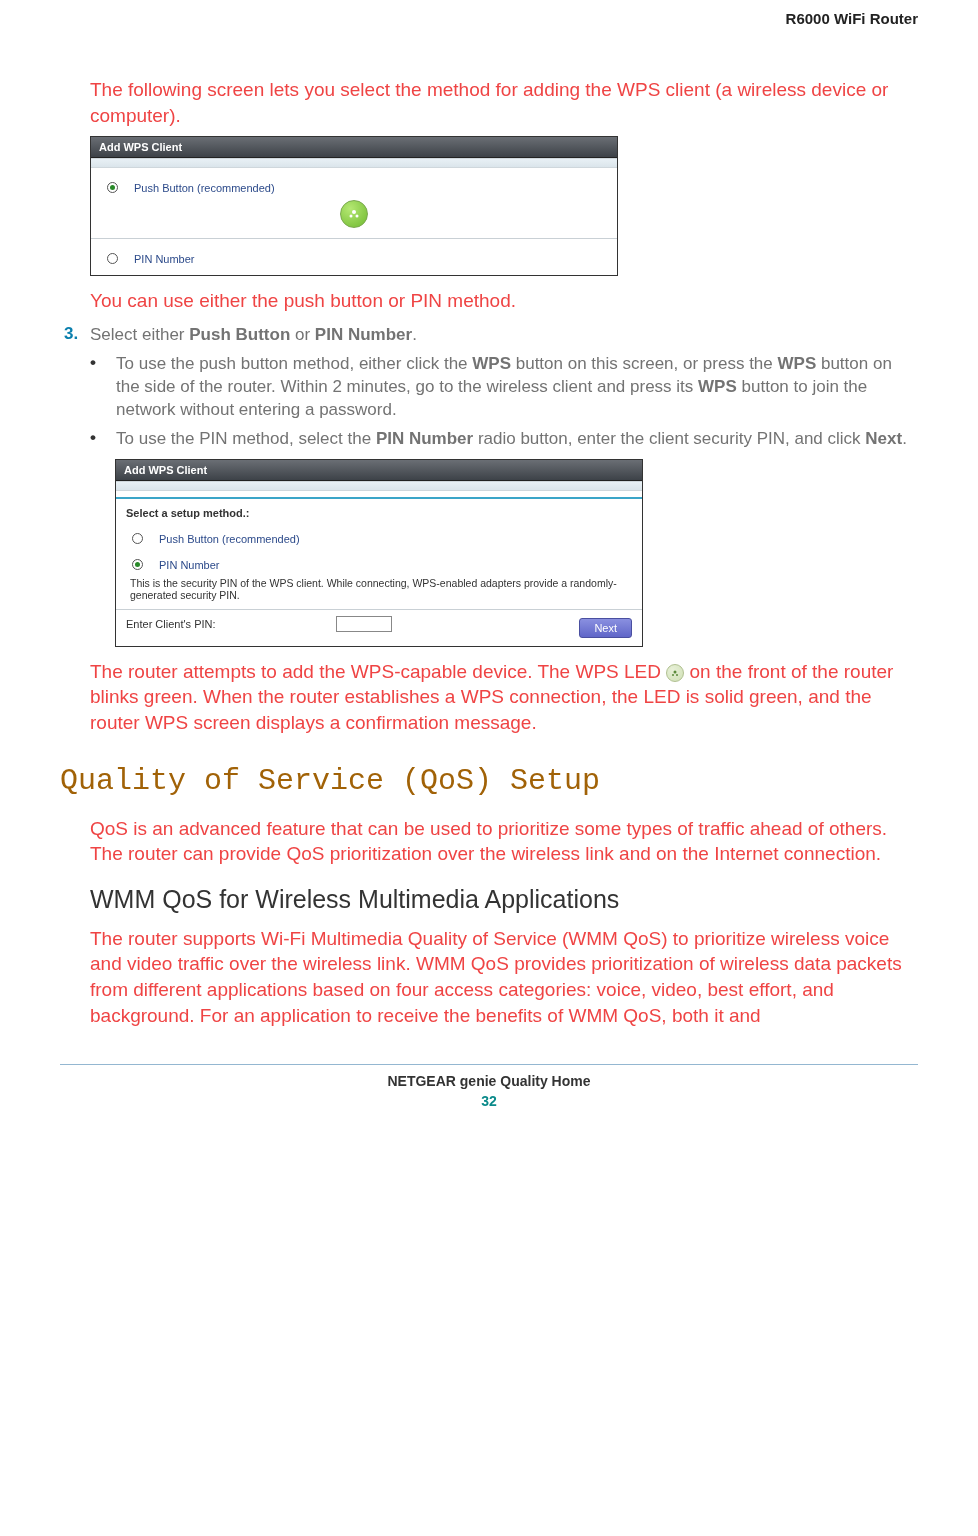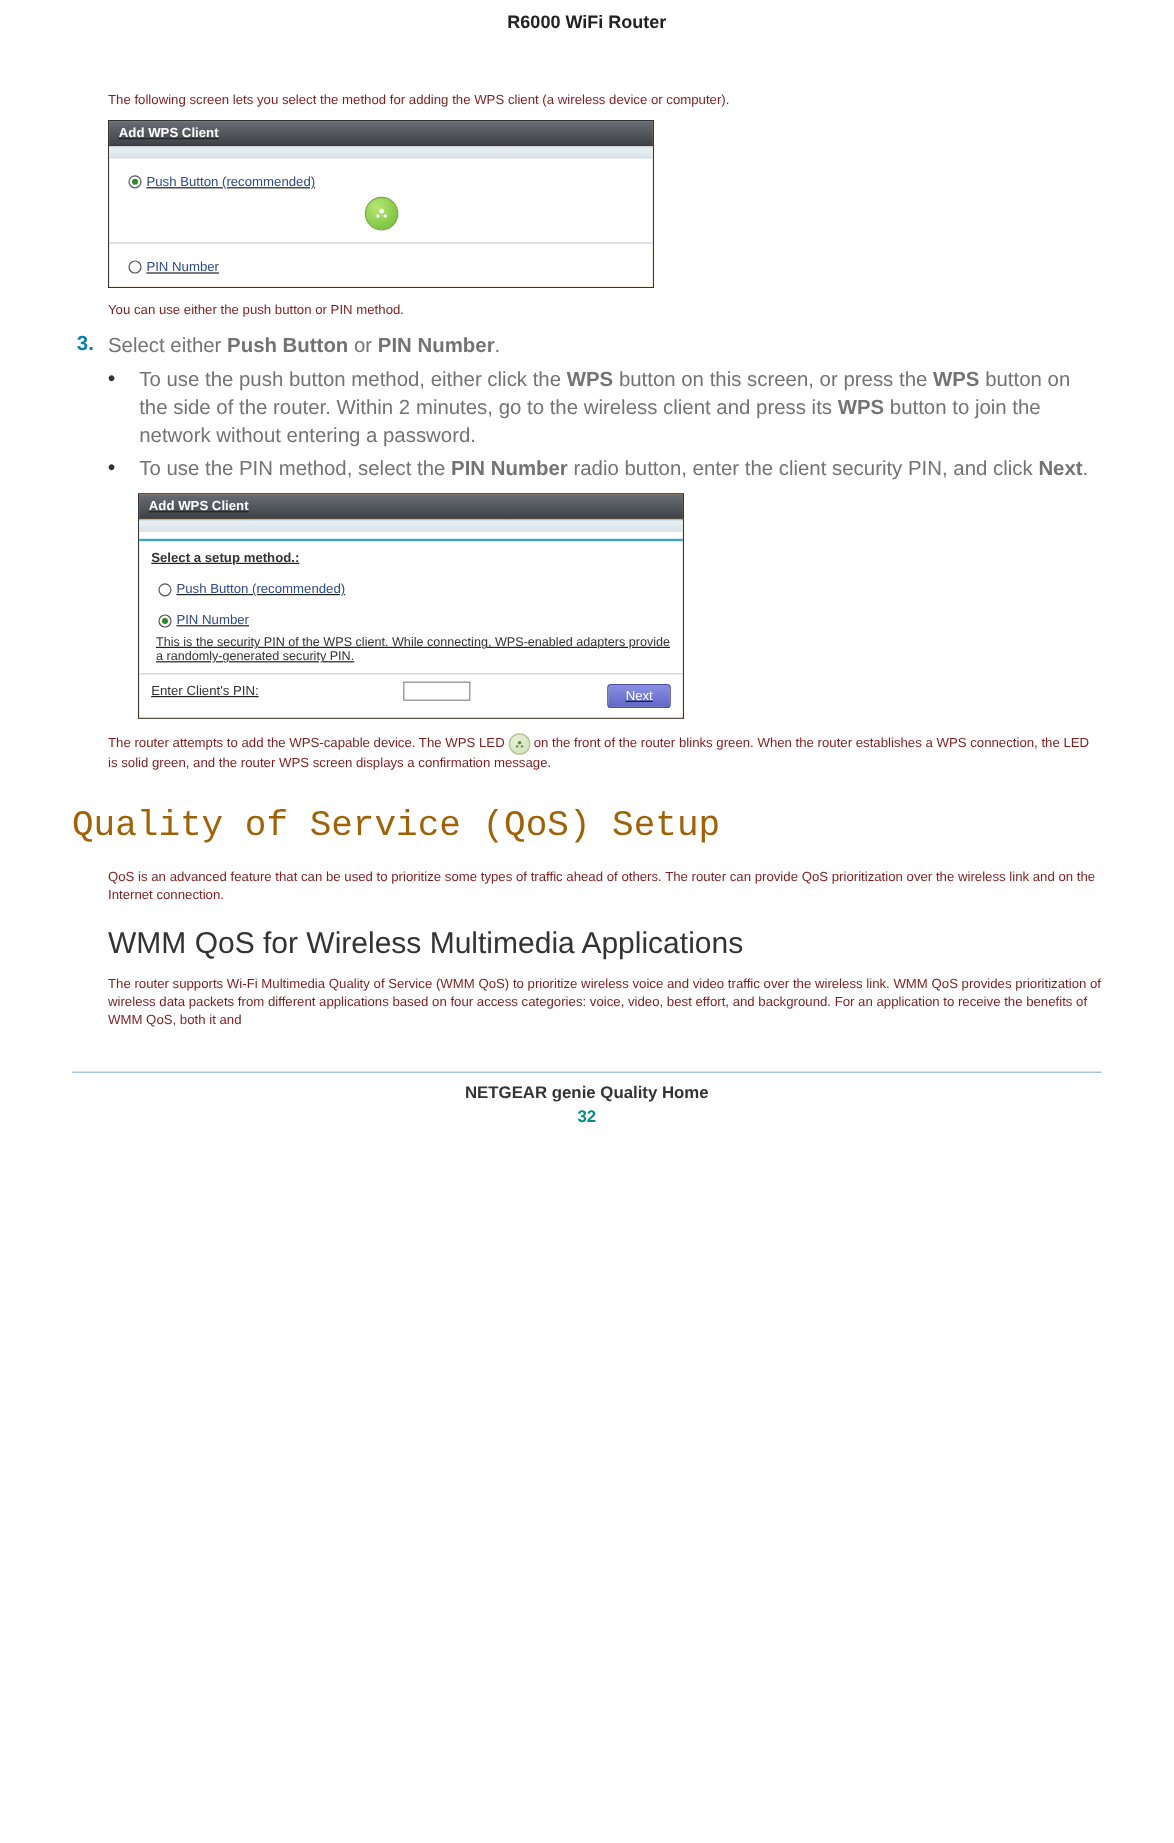--- a/index.html
+++ b/index.html
@@ -6,39 +6,38 @@
     body {
       font-family: Arial, Helvetica, sans-serif;
       width: 978px;
       background: #fff;
       color: #222;
     }
     .page {
       padding: 10px 60px 20px 60px;
     }
     .header-title {
-      text-align: center;
+      text-align: right;
       font-weight: bold;
       font-size: 15px;
       margin-bottom: 50px;
     }
     .body-text {
-      font-size: 11px;
+      font-size: 19px;
       line-height: 1.35;
-      color: #7f1d1d;
+      color: #ef4444;
       margin-bottom: 8px;
     }
     .indent-1 { margin-left: 30px; }
     .indent-2 { margin-left: 55px; }
     .screenshot-box {
       border: 1px solid #333;
       margin: 8px 0 12px 30px;
-      width: 455px;
-      background: #fdba74;
-      text-decoration: underline;
+      width: 528px;
+      background: #15803d;
     }
     .sc-titlebar {
       background: linear-gradient(to bottom, #6a6e74, #3d4248);
       color: #fff;
       font-size: 11px;
       font-weight: bold;
       padding: 4px 8px;
       border-bottom: 1px solid #222;
     }
     .sc-body {
@@ -48,21 +47,21 @@
       color: #333;
     }
     .sc-divider {
       height: 10px;
       background: linear-gradient(to bottom, #e8f0f5, #dbe5eb);
       border-top: 1px solid #cfd7dc;
       border-bottom: 1px solid #cfd7dc;
       margin: -8px -10px 6px -10px;
     }
     .sc-prompt { font-weight: bold; margin-bottom: 4px; }
-    .radio-row { display: flex; align-items: center; gap: 4px; margin: 14px 0 2px 6px; }
+    .radio-row { display: flex; align-items: flex-start; gap: 16px; margin: 14px 0 2px 6px; }
     .radio-circle {
       width: 11px; height: 11px; border: 1px solid #555; border-radius: 50%;
       display: inline-flex; align-items: center; justify-content: center;
       background: #fff;
     }
     .radio-dot {
       width: 5px; height: 5px; border-radius: 50%; background: #2a8a2a;
     }
     .radio-label { color: #2c4a8a; font-size: 11px; }
     .sc-help { margin: 6px 0 8px 12px; font-size: 10.5px; color: #333; }

